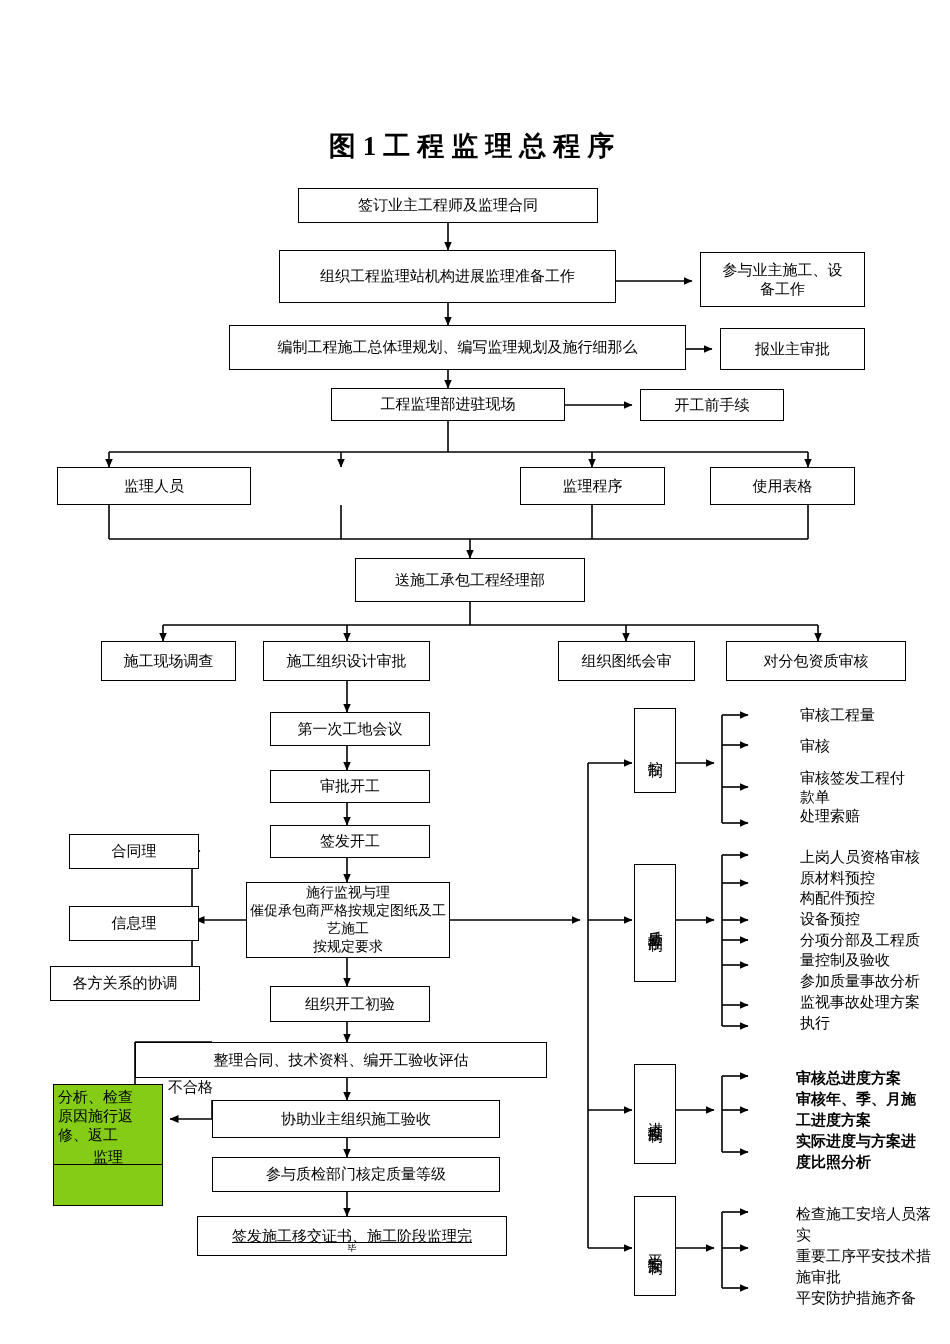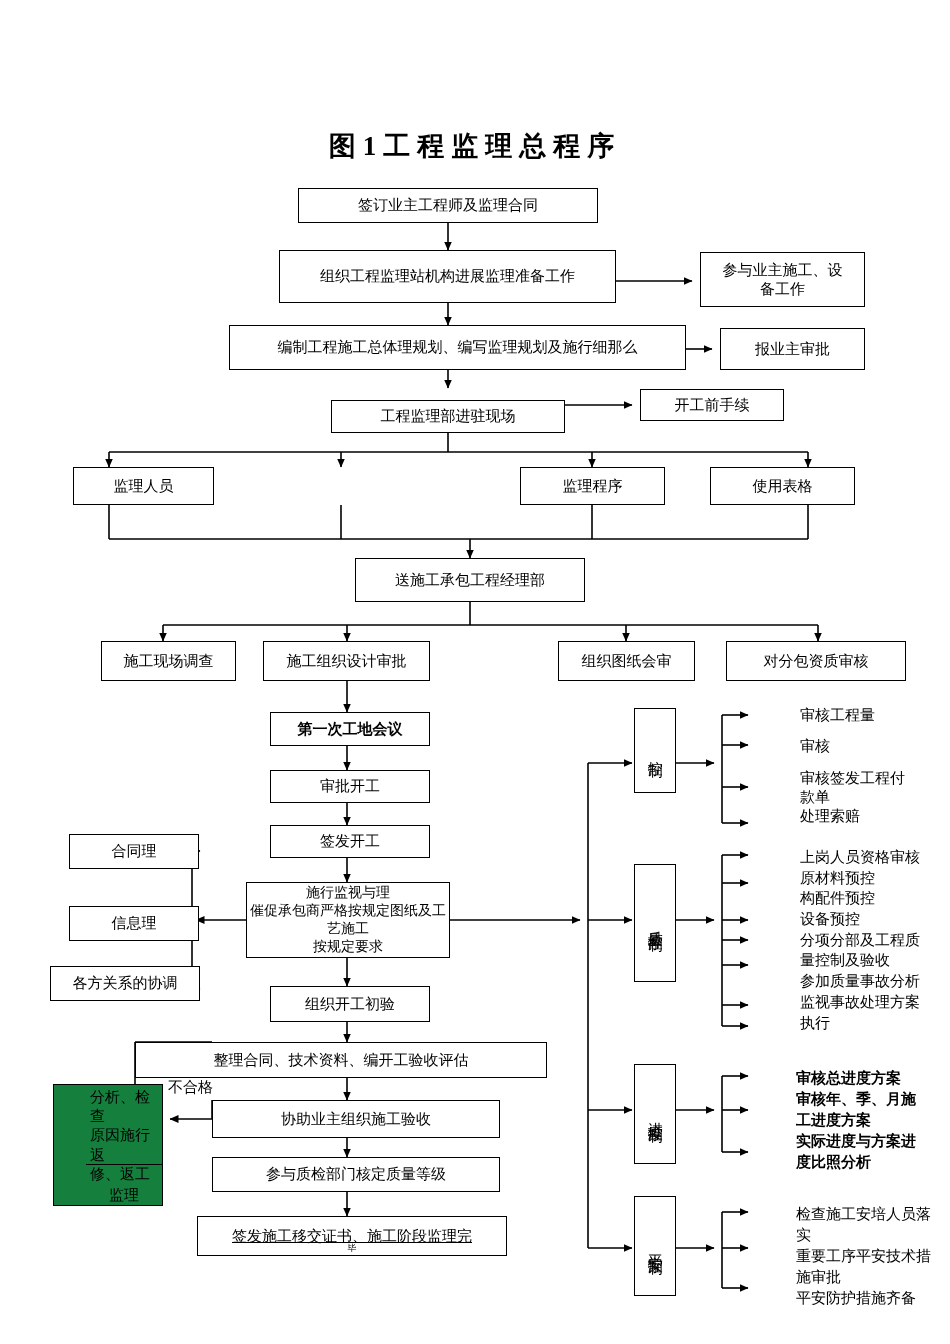--- a/index.html
+++ b/index.html
@@ -10,21 +10,21 @@
   .box{position:absolute;box-sizing:border-box;border:1px solid #000;
        background:#fff;display:flex;align-items:center;justify-content:center;
        text-align:center;font-size:15px;line-height:1.25;}
   .box.tight{padding:0 4px;}
   .vtxt{writing-mode:vertical-rl;text-orientation:upright;letter-spacing:2px;
         line-height:1.1;}
   .lbl{position:absolute;font-size:15px;line-height:1.25;white-space:pre;}
   .lbl.multi{white-space:pre-line;margin-left:44px;}
   #title{position:absolute;width:950px;text-align:center;top:128px;
          font-size:27px;font-weight:bold;letter-spacing:7px;}
-  .splitbox{position:absolute;box-sizing:border-box;border:1px solid #000;background:#15803d;padding-left:32px;}
+  .splitbox{position:absolute;box-sizing:border-box;border:1px solid #000;background:#84cc16;}
   .splitbox .up{border-bottom:1px solid #000;box-sizing:border-box;
        font-size:15px;line-height:1.28;padding:3px 4px 1px 4px;text-align:left;}
   .splitbox .lo{box-sizing:border-box;}
   .ctr{text-align:center;}
 </style>
 </head>
 <body>
 
 <div id="stage">
 
@@ -136,36 +136,36 @@
 
   <div class="box" style="left:279px;top:250px;width:337px;height:53px;">组织工程监理站机构进展监理准备工作</div>
 
   <div class="box multi" style="left:700px;top:252px;width:165px;height:55px;white-space:pre-line;">参与业主施工、设
 备工作</div>
 
   <div class="box tight" style="left:229px;top:325px;width:457px;height:45px;">编制工程施工总体理规划、编写监理规划及施行细那么</div>
 
   <div class="box" style="left:720px;top:328px;width:145px;height:42px;">报业主审批</div>
 
-  <div class="box" style="left:331px;top:400px;width:234px;height:33px;">工程监理部进驻现场</div>
+  <div class="box" style="left:331px;top:388px;width:234px;height:33px;">工程监理部进驻现场</div>
 
   <div class="box" style="left:640px;top:389px;width:144px;height:32px;">开工前手续</div>
 
-  <div class="box" style="left:73px;top:467px;width:141px;height:38px;">监理人员</div>
+  <div class="box" style="left:57px;top:467px;width:194px;height:38px;">监理人员</div>
   <div class="box" style="left:520px;top:467px;width:145px;height:38px;">监理程序</div>
   <div class="box" style="left:710px;top:467px;width:145px;height:38px;">使用表格</div>
 
   <div class="box" style="left:355px;top:558px;width:230px;height:44px;">送施工承包工程经理部</div>
 
   <div class="box" style="left:101px;top:641px;width:135px;height:40px;">施工现场调查</div>
   <div class="box" style="left:263px;top:641px;width:167px;height:40px;">施工组织设计审批</div>
   <div class="box" style="left:558px;top:641px;width:137px;height:40px;">组织图纸会审</div>
   <div class="box" style="left:726px;top:641px;width:180px;height:40px;">对分包资质审核</div>
 
-  <div class="box" style="left:270px;top:712px;width:160px;height:34px;font-weight:bold;">第一次工地会议</div>
+  <div class="box" style="left:270px;top:712px;width:160px;height:34px;">第一次工地会议</div>
   <div class="box" style="left:270px;top:770px;width:160px;height:33px;">审批开工</div>
   <div class="box" style="left:270px;top:825px;width:160px;height:33px;">签发开工</div>
 
   <div class="box" style="left:270px;top:986px;width:160px;height:36px;">组织开工初验</div>
 
   <div class="box multi" style="left:246px;top:882px;width:204px;height:76px;white-space:pre-line;
               font-size:14px;line-height:1.3;padding:0 3px;">施行监视与理
 催促承包商严格按规定图纸及工艺施工
 按规定要求</div>
 

